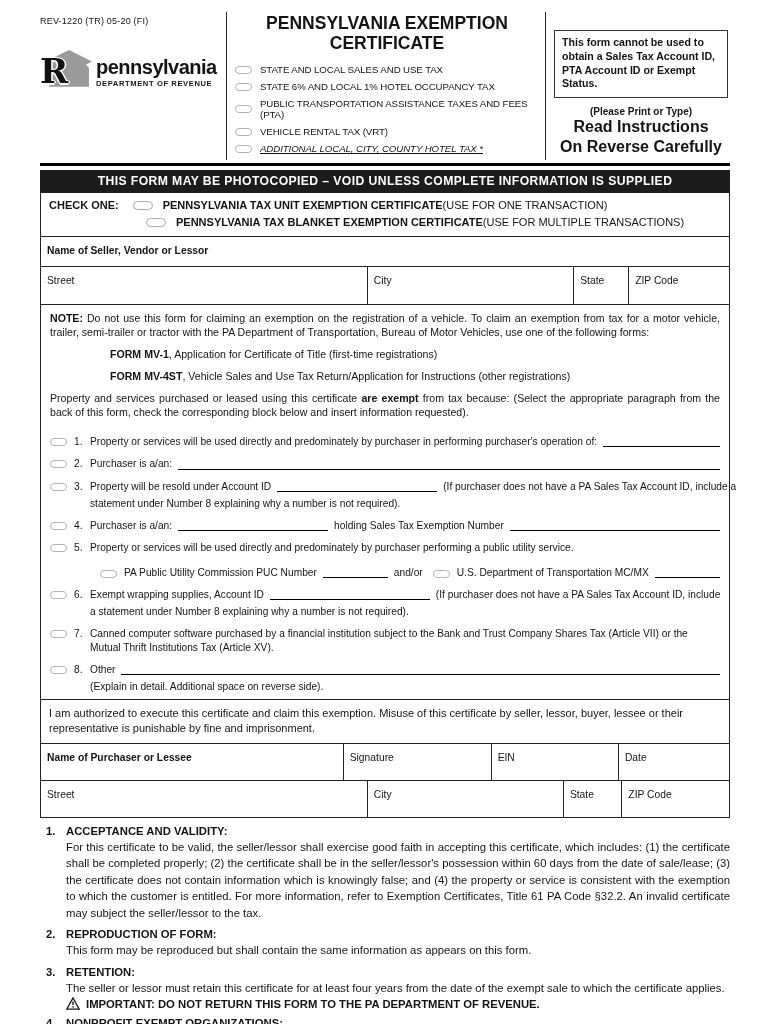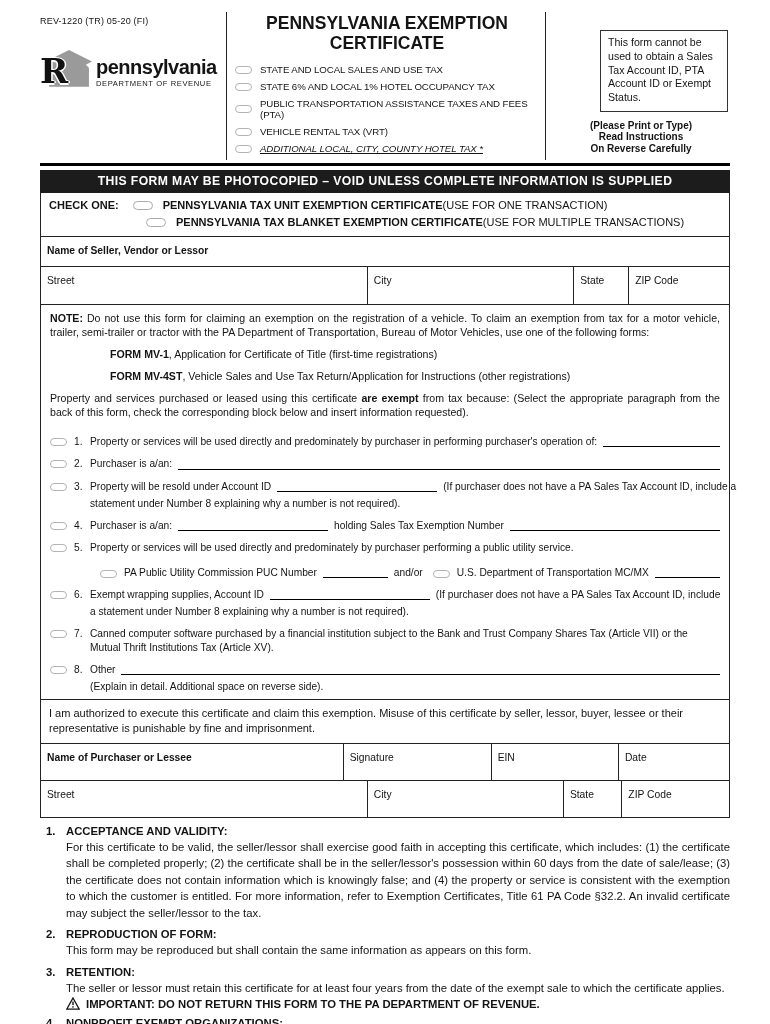--- a/index.html
+++ b/index.html
@@ -10,30 +10,30 @@
   .header { display:flex; align-items:stretch; }
   .h-col1 { width:186px; padding-top:4px; }
   .form-no { font-size:9px; letter-spacing:.2px; }
   .logo { display:flex; align-items:center; margin-top:22px; }
   .keystone-wrap { position:relative; width:52px; height:48px; flex-shrink:0; }
   .keystone-wrap svg { position:absolute; left:6px; top:0; }
   .logo-r { position:absolute; left:0; top:6px; font-family:"DejaVu Serif", serif; font-weight:bold; font-size:34px; line-height:1; color:#111;
             text-shadow:1.5px 0 0 #fff,-1.5px 0 0 #fff,0 1.5px 0 #fff,0 -1.5px 0 #fff; }
   .logo-text { margin-left:4px; }
   .brand { font-size:20px; font-weight:bold; letter-spacing:-.5px; line-height:1; }
-  .dept { font-size:7.6px; letter-spacing:.6px; margin-top:2px; }
+  .dept { font-size:7.6px; letter-spacing:.6px; margin-top:2px;font-weight:bold; }
   .h-col2 { width:320px; border-left:1.4px solid #222; border-right:1.4px solid #222; padding:2px 6px 0 8px; }
   .title { text-align:center; font-weight:bold; font-size:17.5px; line-height:1.12; margin-bottom:11px; }
   .taxrow { display:flex; align-items:center; margin:6px 0; font-size:9.7px; letter-spacing:-.1px; }
   .taxrow .oval { margin-right:8px; }
   .taxrow.it { font-style:italic;text-decoration:underline; }
   .h-col3 { flex:1; padding:18px 2px 0 8px; }
-  .notice { border:1.4px solid #333; padding:5px 7px 6px 7px; font-weight:normal; font-size:10.6px; line-height:1.3;margin-left:46px; }
+  .notice { border:1.4px solid #333; padding:5px 7px 6px 7px; font-weight:bold; font-size:10.6px; line-height:1.3; }
   .pot { text-align:center; font-weight:bold; font-size:10px; margin-top:8px; }
-  .readline { text-align:center; font-weight:bold; font-size:10px; line-height:1.26; }
+  .readline { text-align:center; font-weight:bold; font-size:16px; line-height:1.26; }
 
   .thickrule { border-top:3.2px solid #000; margin-top:3px; }
   .banner { margin-top:4px; background:#1c1c1c; color:#fff; text-align:center; font-weight:bold; font-size:12.2px; height:23px; line-height:23px; letter-spacing:.4px; }
 
   
   .mainbox { border:1.5px solid #222; border-top:none; }
   .oval { display:inline-block; width:17px; height:8px; border:1.3px solid #b3b3b3; border-radius:999px; background:#fff; flex-shrink:0; }
   .oval.big { width:20px; height:9px; border-color:#aaa; }
   .b { font-weight:bold; }
   .rest { margin-left:0; }

